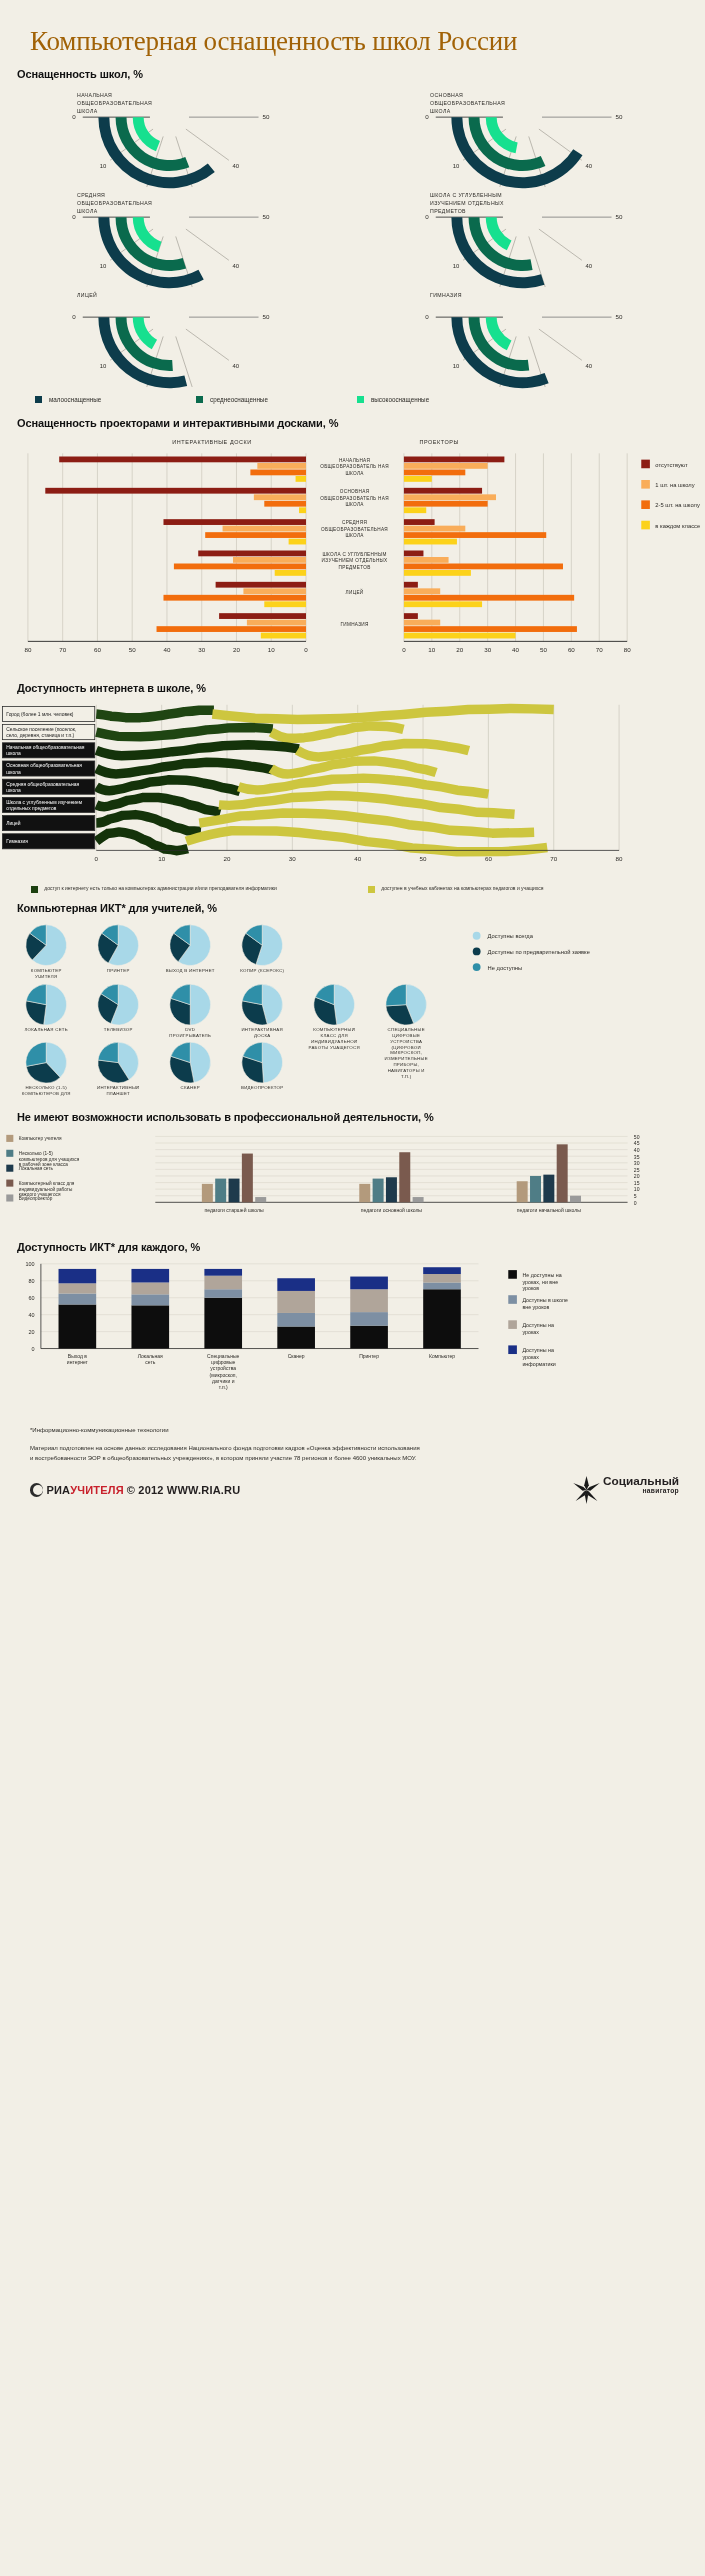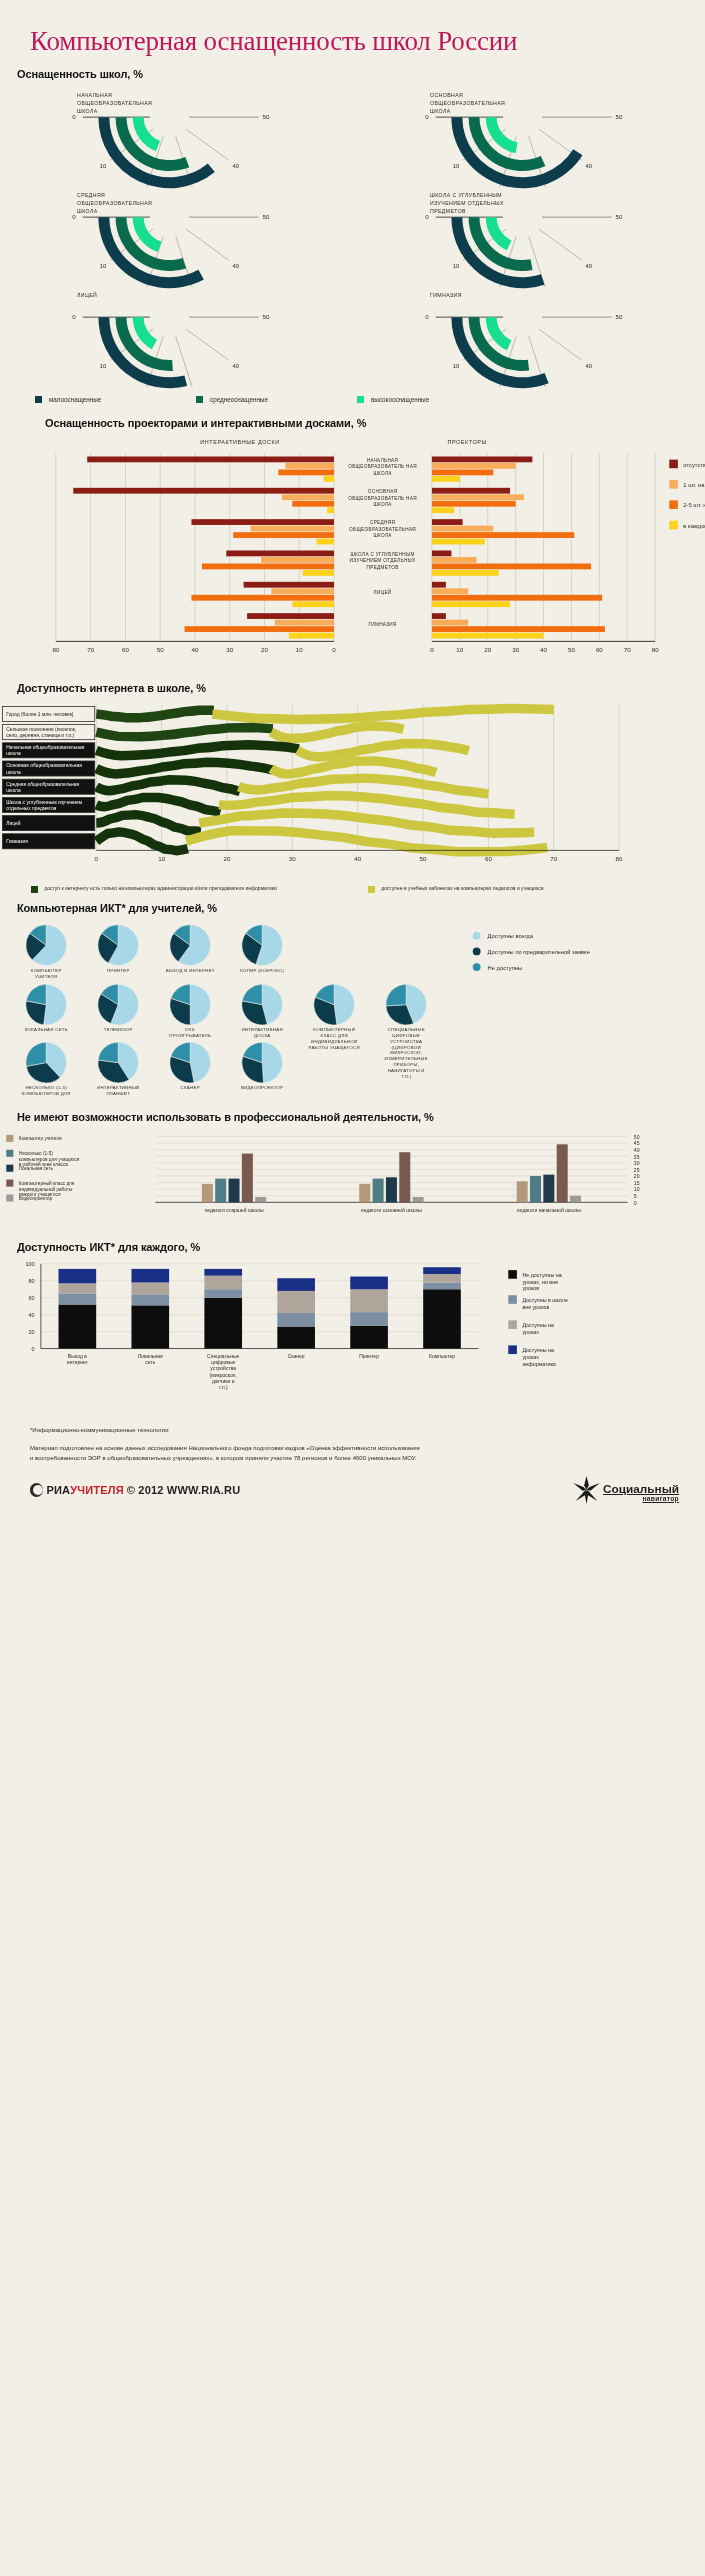--- a/index.html
+++ b/index.html
@@ -13,21 +13,21 @@
   .page{position:relative;width:706px;min-height:2576px;background:#f2efe6;overflow:hidden;}
 
   
   .main-title{
     font-family:"Liberation Serif", serif;
     font-size:27px;
     font-weight:400;
     letter-spacing:-0.2px;
     padding:26px 4px 0 30px;
     margin:0;
-    color:#be185d;
+    color:#a16207;
   }
   .section-title{
     font-size:11px;
     font-weight:bold;
     margin:0;
     padding:0 0 0 17px;
     color:#111;
     letter-spacing:-0.1px;
   }
 
@@ -63,21 +63,21 @@
   .ria{display:flex;align-items:center;font-weight:bold;font-size:11px;letter-spacing:0.2px;justify-content:center;}
   .ria .ria-dot{
     width:13.3px;height:13.3px;border-radius:50%;
     background:#2b2b2b;margin-right:3.1px;position:relative;overflow:hidden;
   }
   .ria .ria-dot::after{
     content:"";position:absolute;left:3.1px;top:1.6px;width:10.2px;height:10.2px;
     border-radius:50%;background:#f2efe6;
   }
   .ria-red{color:#c8202b;}
-  .sn{display:flex;align-items:flex-end;text-decoration:underline;}
+  .sn{display:flex;align-items:flex-start;}
   .sn-text{line-height:10.2px;text-align:left;margin-left:3.1px;}
   .sn-1{font-size:11.8px;font-weight:bold;display:block;}
   .sn-2{font-size:6.7px;font-weight:bold;display:block;text-align:right;letter-spacing:0.3px;}
 
   text{font-family:"Liberation Sans", sans-serif;}
 </style>
 </head>
 <body>
 
 <div class="page">
@@ -245,21 +245,21 @@
           <span class="legend-sq" style="background: rgb(10, 106, 77);"></span>
           <span>среднеоснащенные</span>
         </div>
         <div class="legend-item" style="width: 157px;">
           <span class="legend-sq" style="background: rgb(22, 224, 143);"></span>
           <span>высокооснащенные</span>
         </div>
       </div>
   </div>
 
-  <div class="bars-section" style="margin-top:14px;padding-left:28px;">
+  <div class="bars-section" style="margin-top:14px;">
     <div class="section-title">Оснащенность проекторами и интерактивными досками, %</div>
     <div id="proj-chart" style="margin-top:4.7px;"><svg width="706" height="235" viewBox="0 0 900 300">
           <text x="270" y="14" font-size="7" fill="#2c2a26" letter-spacing="0.7" text-anchor="middle">ИНТЕРАКТИВНЫЕ ДОСКИ</text>
           <text x="560" y="14" font-size="7" fill="#2c2a26" letter-spacing="0.7" text-anchor="middle">ПРОЕКТОРЫ</text>
           <line x1="390" y1="26" x2="390" y2="266" stroke="#b9b5a8" stroke-width="0.6"></line>
           <line x1="515" y1="26" x2="515" y2="266" stroke="#b9b5a8" stroke-width="0.6"></line>
           <line x1="345.625" y1="26" x2="345.625" y2="266" stroke="#b9b5a8" stroke-width="0.6"></line>
           <line x1="550.625" y1="26" x2="550.625" y2="266" stroke="#b9b5a8" stroke-width="0.6"></line>
           <line x1="301.25" y1="26" x2="301.25" y2="266" stroke="#b9b5a8" stroke-width="0.6"></line>
           <line x1="586.25" y1="26" x2="586.25" y2="266" stroke="#b9b5a8" stroke-width="0.6"></line>

